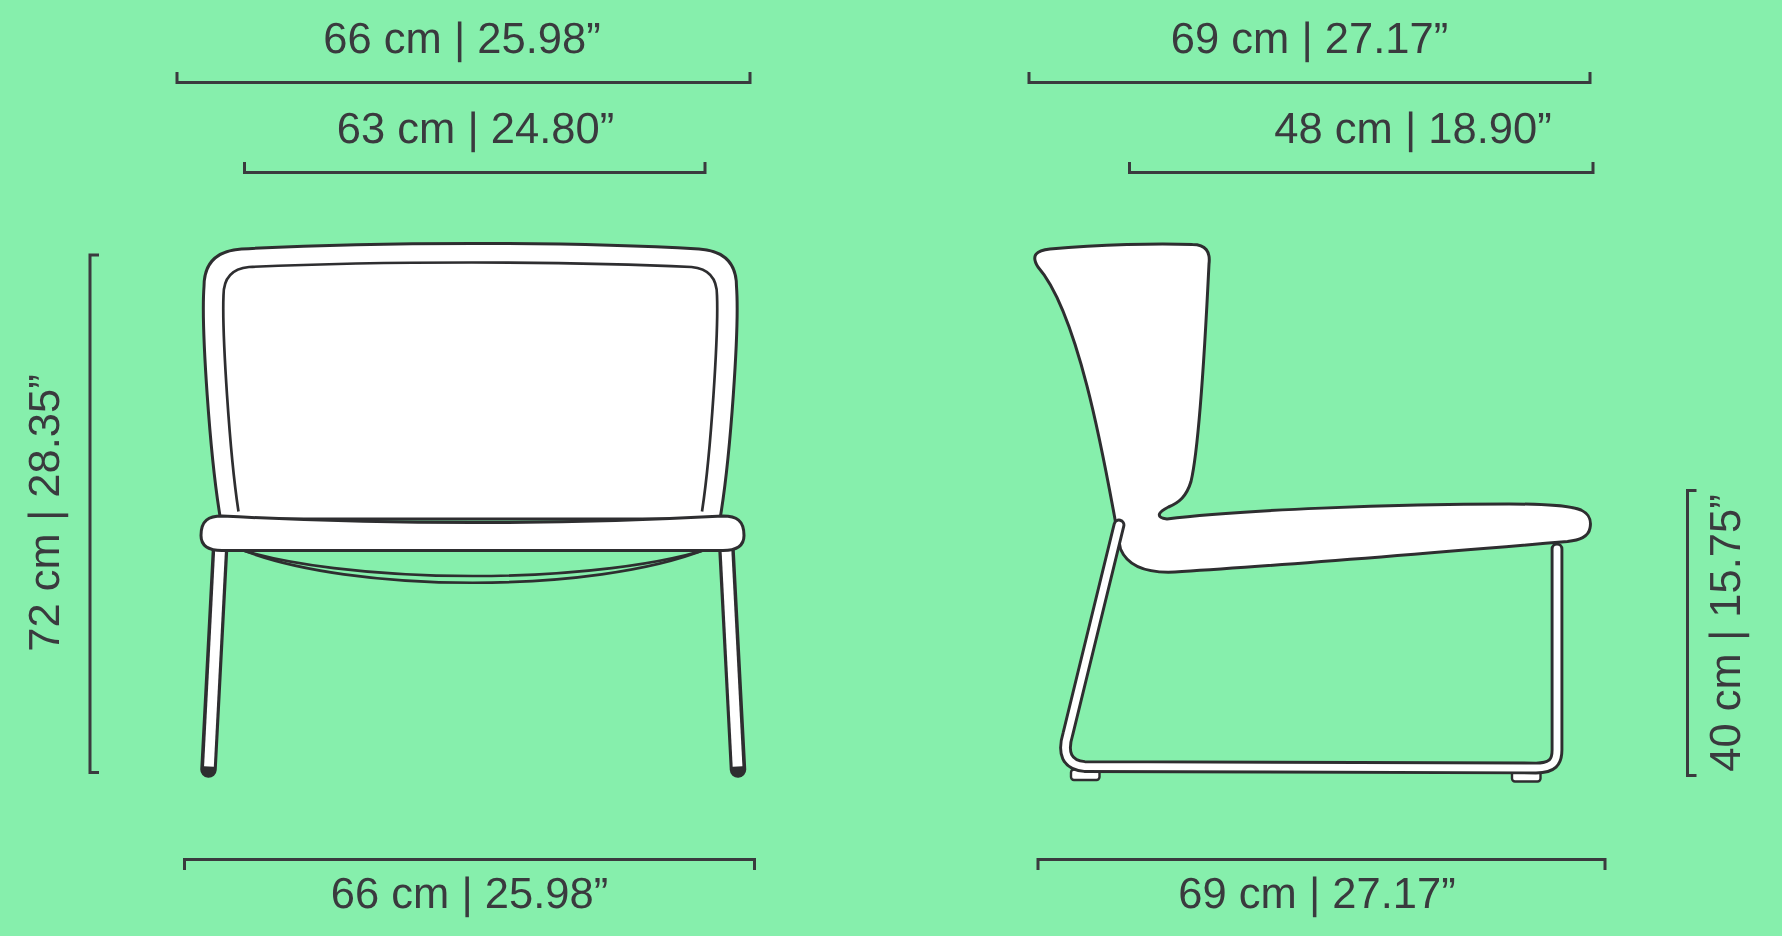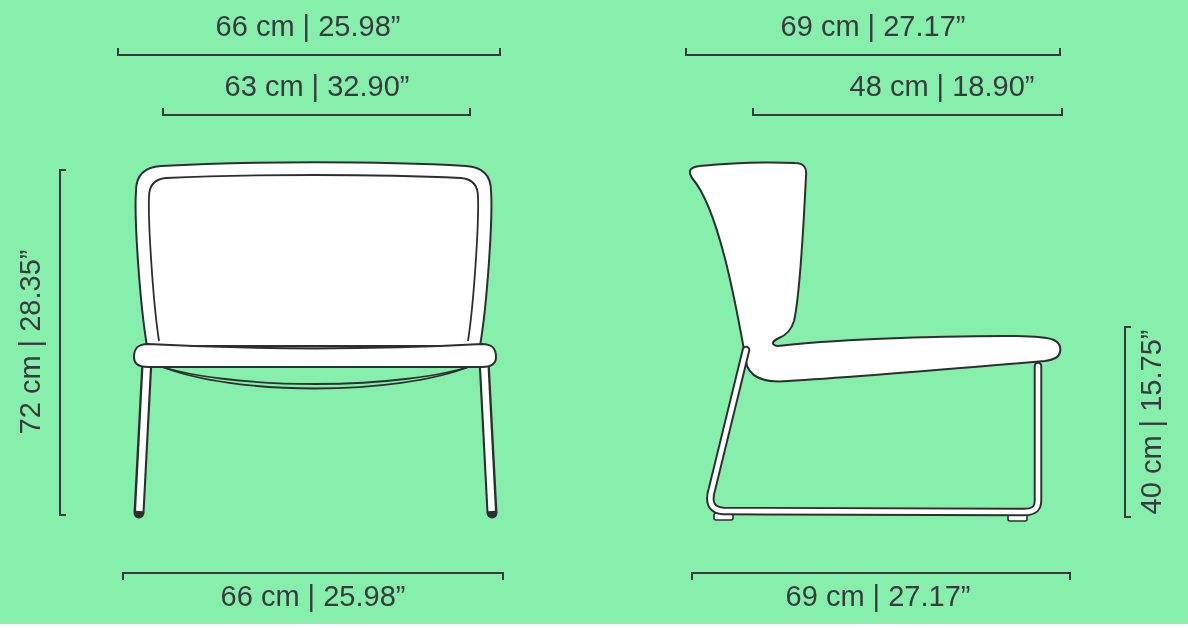--- a/index.html
+++ b/index.html
@@ -87,21 +87,21 @@
       <path class="dim" d="M123 580 V573 H503 V580"></path>
       <path class="dim" d="M686 48 V55 H1060 V48"></path>
       <path class="dim" d="M753 108 V115 H1062 V108"></path>
       <path class="dim" d="M1131 327 H1125 V517 H1131"></path>
       <path class="dim" d="M692 580 V573 H1070 V580"></path>
     </g>
   </svg>
 
   <div class="dim-label" style="left:308px;top:11px;">66 cm | 25.98”</div>
 
-  <div class="dim-label" style="left:317px;top:71px;">63 cm | 32.90”</div>
+  <div class="dim-label" style="left:317px;top:71px;">63 cm | 24.80”</div>
 
   <div class="dim-label vertical" style="left:31px;top:342px;">72 cm | 28.35”</div>
 
   <div class="dim-label" style="left:313px;top:581px;">66 cm | 25.98”</div>
 
   <div class="dim-label" style="left:873px;top:11px;">69 cm | 27.17”</div>
 
   <div class="dim-label" style="left:908px;top:71px;margin-left:34px;">48 cm | 18.90”</div>
 
   <div class="dim-label vertical" style="left:1152px;top:422px;">40 cm | 15.75”</div>

